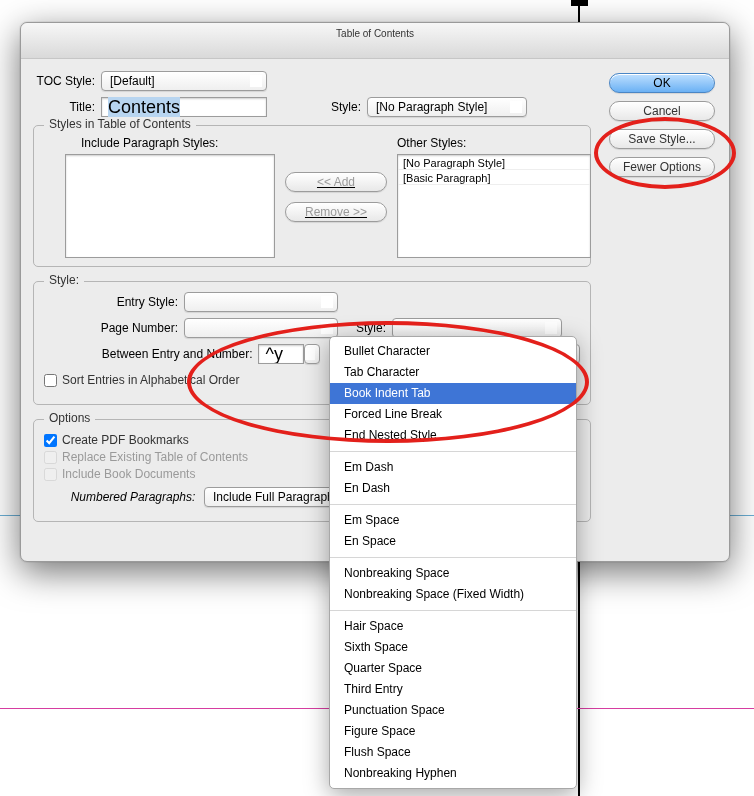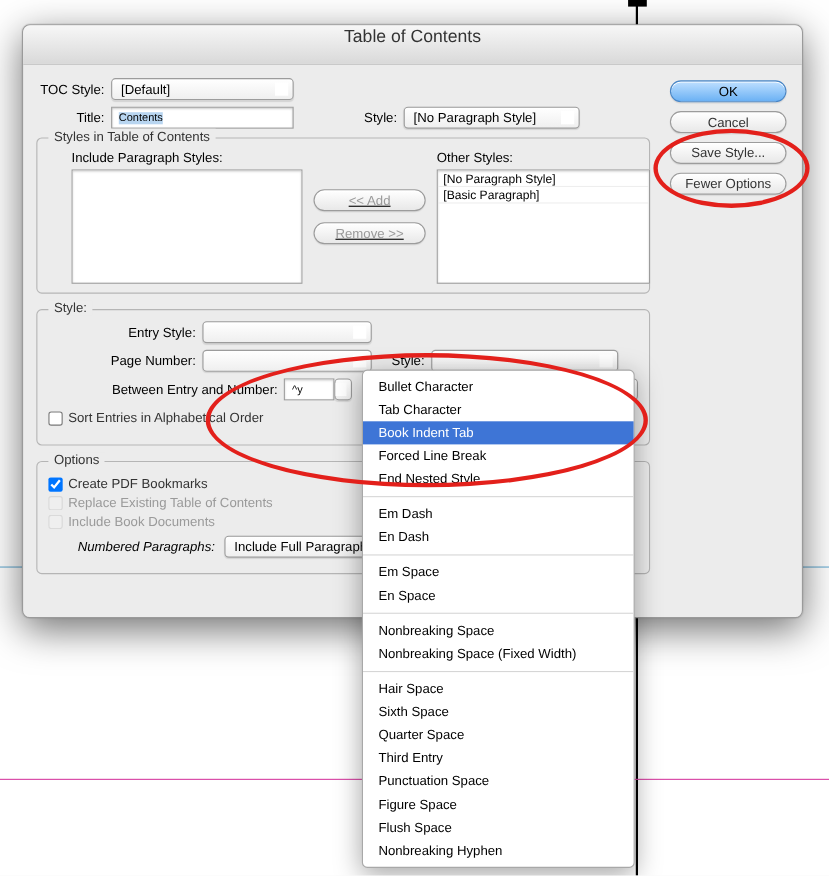--- a/index.html
+++ b/index.html
@@ -13,21 +13,21 @@
 
   .dialog {
     position: absolute; left: 20px; top: 22px; width: 710px; height: 540px;
     background: #ececec;
     border: 1px solid #9a9a9a;
     border-radius: 7px;
     box-shadow: 0 10px 35px rgba(0,0,0,0.55), 0 0 0 1px rgba(0,0,0,0.05);
   }
   .titlebar {
     position: relative; height: 36px; border-bottom: 1px solid #c6c6c6;
-    text-align: center; font-size: 16px; line-height: 22px; color: #333;
+    text-align: center; font-size: 10px; line-height: 22px; color: #333;
     background: linear-gradient(#f7f7f7,#d9d9d9);
     border-radius: 7px 7px 0 0;
   }
   .body { position: relative; padding: 12px; }
 
   .row { display:flex; align-items:center; margin-bottom:6px; }
   .lbl { text-align:right; padding-right:6px; color:#000; }
   .select {
     display:inline-flex; align-items:center; justify-content:space-between;
     height:20px; padding:0 18px 0 8px;
@@ -44,21 +44,21 @@
   }
   .select .arrows {
     position:absolute; right:2px; top:0; bottom:0; width:14px;
     display:flex; flex-direction:column; align-items:center; justify-content:center;
   }
   .tri-up { width:0;height:0;border-left:3px solid transparent;border-right:3px solid transparent;border-bottom:4px solid #555; margin-bottom:2px;}
   .tri-down{ width:0;height:0;border-left:3px solid transparent;border-right:3px solid transparent;border-top:4px solid #555;}
 
   .textinput {
     height:20px; padding:2px 6px; background:#fff; border:1px solid #9c9c9c;
-    border-radius:0; font-size:10px; font-family:inherit;
+    border-radius:0; font-size:18px; font-family:inherit;
     box-shadow: inset 0 1px 2px rgba(0,0,0,0.2);
   }
   .selected-text { background:#b8d5f0; }
 
   .fieldset {
     position:relative; border:1px solid #b5b5b5; border-radius:5px;
     padding:10px 10px 8px 10px; margin-top:8px;
   }
   .fieldset-legend {
     position:absolute; top:-9px; left:10px; background:#ececec; padding:0 5px; font-size:12px; color:#333;
@@ -158,21 +158,21 @@
                 <span class="tri-down"></span>
               </span>
         </div>
       </div>
     </div>
 
     <div class="fieldset" style="width:558px;padding-left:31px;">
       <div class="fieldset-legend">Styles in Table of Contents</div>
       <div style="display:flex; gap:10px; align-items:flex-start;">
         <div style="flex:0 0 210px;">
-          <div style="margin-bottom:4px;">Include Paragraph Styles:</div>
+          <div style="margin-bottom:4px;margin-left:16px;">Include Paragraph Styles:</div>
           <div class="listbox" style="width:210px; height:104px;"></div>
         </div>
         <div style="flex:0 0 102px; display:flex; flex-direction:column; gap:10px; margin-top:36px; align-items:center;text-decoration:underline;">
           <div class="btn disabled" style="width:102px">&lt;&lt; Add</div>
           <div class="btn disabled" style="width:102px">Remove &gt;&gt;</div>
         </div>
         <div style="flex:1;">
           <div style="margin-bottom:4px;">Other Styles:</div>
           <div class="listbox" style="width:194px; height:104px;">
             <div class="item">[No Paragraph Style]</div>

